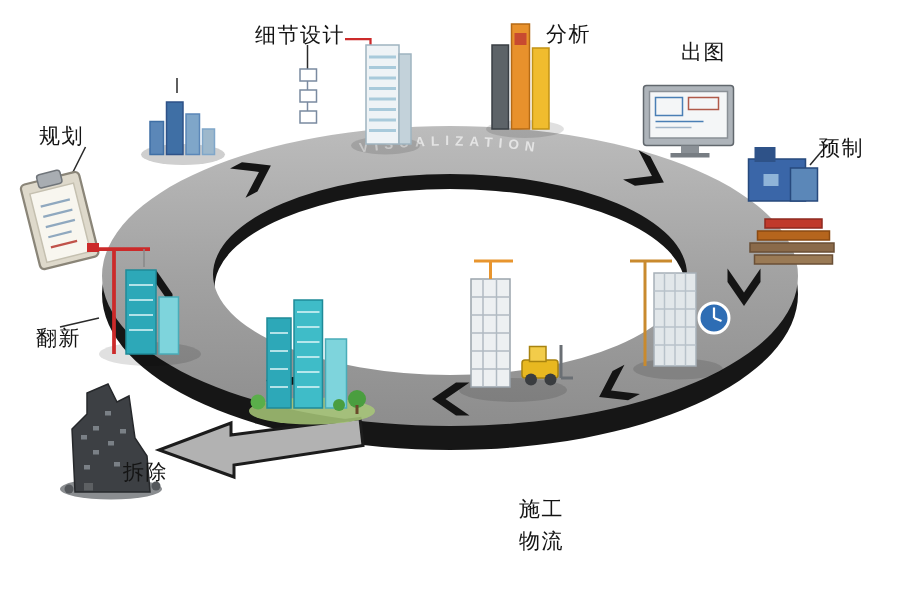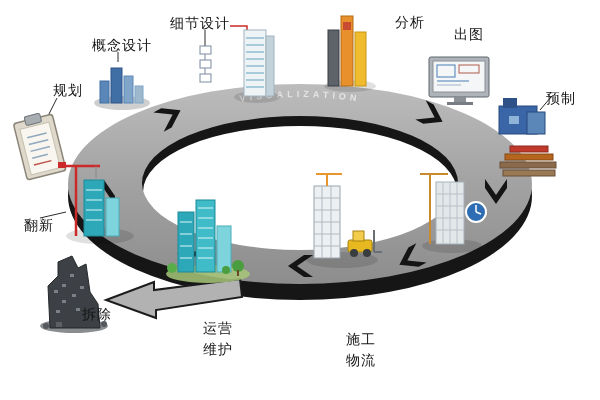--- a/index.html
+++ b/index.html
@@ -222,26 +222,23 @@
           <rect x="38" y="34" width="4" height="3"></rect>
         <rect x="14" y="58" width="4" height="3"></rect>
           <rect x="34" y="56" width="4" height="3"></rect>
       </g>
       <circle cx="4" cy="74" r="3" fill="#55585c"></circle>
       <circle cx="62" cy="72" r="3" fill="#55585c"></circle>
       <rect x="14" y="70" width="6" height="5" fill="#5d6063"></rect>
     </g>
   </svg>
 
-  <div class="label" style="left:53px;top:80px">规划</div>
-  <div class="label" style="left:92px;top:35px">概念设计</div>
+  <div class="label" style="left:26px;top:80px">规划</div>
   <div class="label" style="left:170px;top:13px">细节设计</div>
-  <div class="label" style="left:395px;top:12px">分析</div>
+  <div class="label" style="left:364px;top:12px">分析</div>
   <div class="label" style="left:454px;top:24px">出图</div>
   <div class="label" style="left:546px;top:88px">预制</div>
   <div class="label" style="left:346px;top:329px">施工
 物流</div>
-  <div class="label" style="left:203px;top:318px">运营
-维护</div>
   <div class="label" style="left:82px;top:304px">拆除</div>
   <div class="label" style="left:24px;top:215px">翻新</div>
 
 </div>
 
 </body></html>

